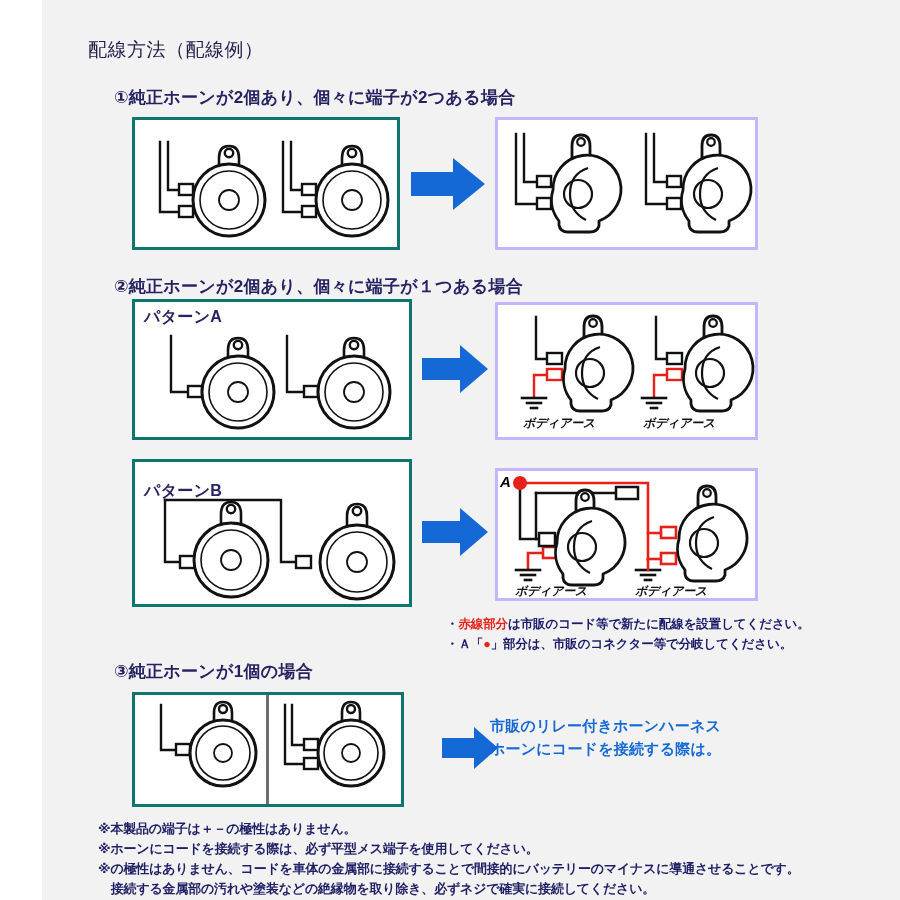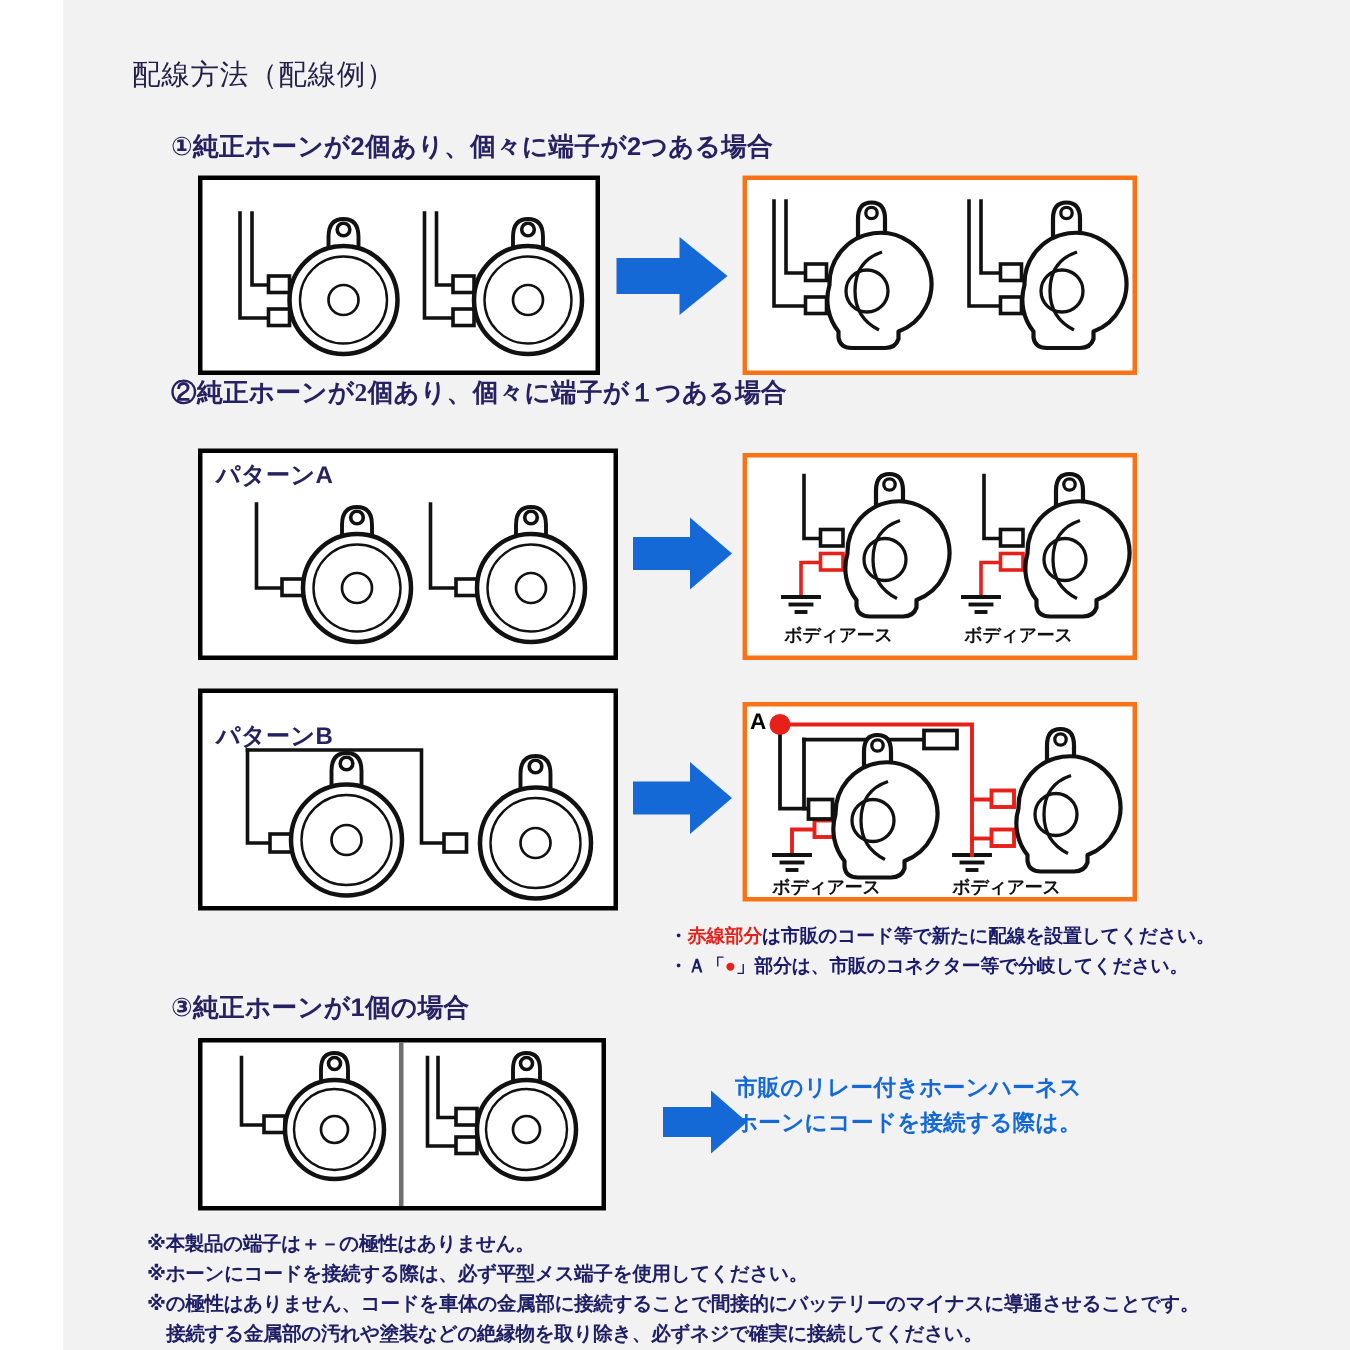--- a/index.html
+++ b/index.html
@@ -73,26 +73,27 @@
     white-space: nowrap;
   }
   .aLabel {
     font-size: 15px;
     font-weight: 700;
     color: #000;
   }
 
   
   .grey-box {
-    border: 3px solid #000000;
+    border: 3px solid #0f766e;
     background: #ffffff;
   }
   .blue-box {
-    border: 3px solid #f97316;
+    border: 3px solid #c4b5fd;
     background: #ffffff;
+    font-style: italic;
   }
   .inner-divider {
     position: absolute;
     top: 0; bottom: 0;
     width: 3px;
     background: #6e6e6e;
   }
 
   svg { display: block; overflow: visible; }
 </style>
@@ -167,21 +168,21 @@
       <g fill="none" stroke="#111" stroke-width="2.8" stroke-linejoin="round">
         <path d="M204 26 q0 -11 9 -11 q9 0 9 11 L222 38 L204 38 Z" fill="#fff"></path>
         <circle cx="213" cy="22" r="3.8" stroke-width="2.2"></circle>
         <path d="M185 70 a34 34 0 1 1 46 31 L231 106 q-2 6 -9 6 L200 112 q-8 0 -9 -7 L191 101 a34 34 0 0 1 -6 -31 Z" fill="#fff"></path>
         <path d="M220 48 q-18 6 -18 26 q0 18 16 26" stroke-width="2.2"></path>
         <circle cx="210" cy="74" r="14" stroke-width="2.2"></circle>
       </g>
     </svg>
   </div>
 
-  <div class="abs section-head" style="left:114px; top:250px;font-family:Liberation Serif, serif;">②純正ホーンが2個あり、個々に端子が１つある場合</div>
+  <div class="abs section-head" style="left:114px; top:275px;">②純正ホーンが2個あり、個々に端子が１つある場合</div>
 
   <div class="abs grey-box" style="left:132px; top:299px; width:280px; height:141px;">
     <div class="pattern-label" style="position:absolute; left:9px; top:5px;">パターンA</div>
     <svg style="position:absolute; left:0; top:28px;" width="274" height="107" viewBox="0 0 274 107">
       <g fill="none" stroke="#111" stroke-width="2.4" stroke-linecap="square">
         <path d="M36 6 L36 62 L56 62"></path>
         <rect x="53" y="56" width="14" height="11" fill="#fff"></rect>
         <path d="M93 20 q0 -12 10 -12 q10 0 10 12 L113 34 L93 34 Z" fill="#fff" stroke-width="2.6"></path>
         <circle cx="103" cy="15" r="4.2"></circle>
         <circle cx="103" cy="62" r="36" stroke-width="3" fill="#fff"></circle>

